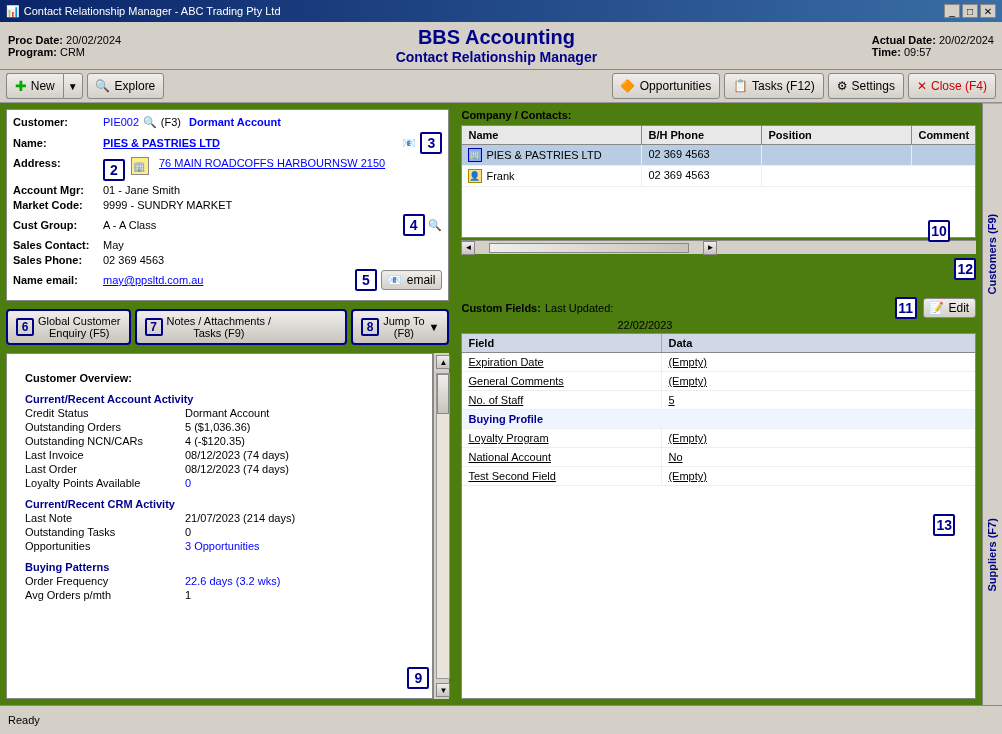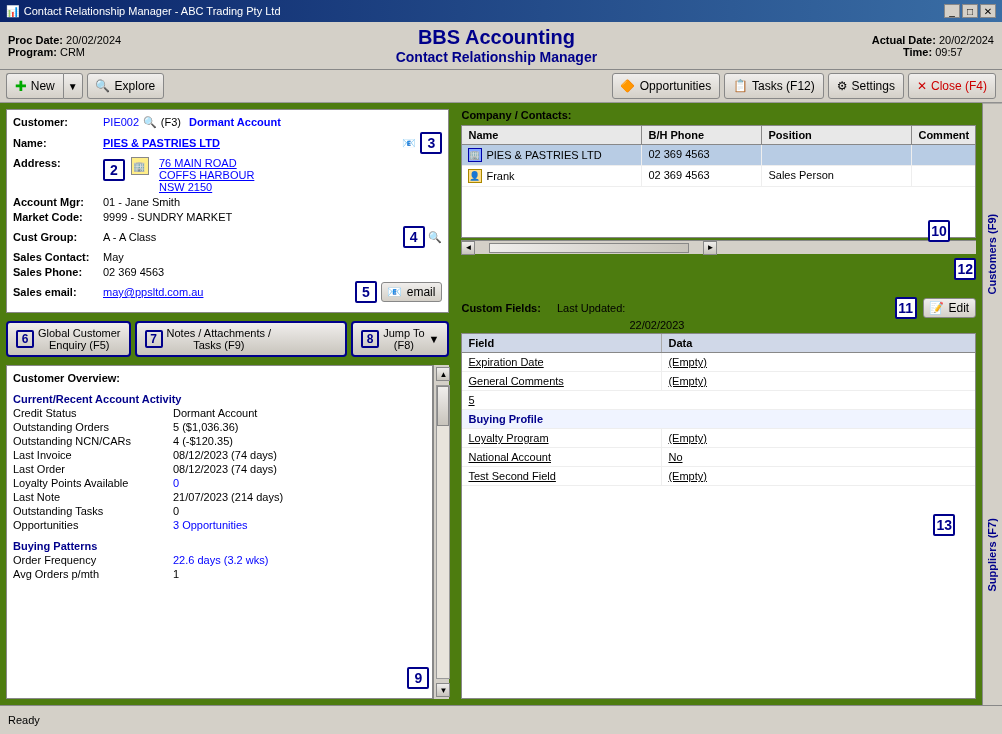--- a/index.html
+++ b/index.html
@@ -32,21 +32,21 @@
       border-bottom: 1px solid #888;
       padding: 4px 8px;
       display: flex;
       justify-content: space-between;
       align-items: center;
     }
     .header-left { font-size: 11px; }
     .header-center { text-align: center; }
     .header-center .app-title { font-size: 20px; font-weight: bold; color: #00008b; }
     .header-center .app-subtitle { font-size: 14px; font-weight: bold; color: #00008b; }
-    .header-right { font-size: 11px; text-align: center; }
+    .header-right { font-size: 11px; text-align: left; }
 
     .toolbar {
       background: #d4d0c8;
       padding: 3px 6px;
       display: flex;
       align-items: center;
       justify-content: space-between;
       border-bottom: 1px solid #999;
     }
     .toolbar-left { display: flex; gap: 4px; }
@@ -102,21 +102,21 @@
       margin-bottom: 3px;
       font-size: 11px;
     }
     .field-label {
       font-weight: bold;
       min-width: 90px;
       color: #000;
     }
     .field-link { color: blue; text-decoration: underline; cursor: pointer; }
     .field-dormant { color: blue; font-weight: bold; }
-    .address-lines { display: flex; flex-direction: column; }
+    .address-lines { display: flex; flex-direction: row; }
 
     .action-buttons {
       display: flex;
       gap: 4px;
       margin: 4px 0;
     }
 
     .nav-btn {
       background: linear-gradient(to bottom, #f0eeec, #c8c4bc);
       border: 2px solid #00008b;
@@ -127,21 +127,21 @@
       text-align: center;
       color: #000;
       font-weight: normal;
     }
 
     .overview-section {
       background: white;
       border: 1px solid #888;
       flex: 1;
       overflow-y: auto;
-      padding: 6px;
+      padding: 18px;
     }
 
     .overview-title { font-weight: bold; font-size: 11px; color: #000; margin-bottom: 4px; }
     .section-header { color: #00008b; font-weight: bold; font-size: 11px; margin: 9px 0 2px 0; }
     .ov-row { display: flex; margin-bottom: 2px; font-size: 11px; }
     .ov-label { min-width: 160px; color: #000; }
     .ov-value { color: #000; }
     .ov-value-link { color: blue; }
 
     .contacts-section {
@@ -413,21 +413,21 @@
           <span class="field-label">Sales Contact:</span>
           <span>May</span>
         </div>
 
         <div class="field-row">
           <span class="field-label">Sales Phone:</span>
           <span>02 369 4563</span>
         </div>
 
         <div class="field-row" style="align-items:center;">
-          <span class="field-label">Sales email:</span>
+          <span class="field-label">Name email:</span>
           <span class="field-link" style="flex:1;">may@ppsltd.com.au</span>
           <div class="number-badge" style="margin-right:4px;">5</div>
           <div class="btn" style="height:20px; padding:1px 6px;">
             <span>📧</span>
             <span>email</span>
           </div>
         </div>
       </div>
 
       <div class="action-buttons">
@@ -469,20 +469,21 @@
             </div>
           <div class="ov-row">
               <span class="ov-label">Last Order</span>
               <span class="ov-value">08/12/2023 (74 days)</span>
             </div>
           <div class="ov-row">
               <span class="ov-label">Loyalty Points Available</span>
               <span class="ov-value-link" style="cursor:pointer;color:blue;">0</span>
             </div>
 
+          <div class="section-header">Current/Recent CRM Activity</div>
           <div class="ov-row">
               <span class="ov-label">Last Note</span>
               <span class="ov-value">21/07/2023 (214 days)</span>
             </div>
           <div class="ov-row">
               <span class="ov-label">Outstanding Tasks</span>
               <span class="ov-value">0</span>
             </div>
           <div class="ov-row">
               <span class="ov-label">Opportunities</span>
@@ -534,21 +535,20 @@
           <div class="contact-cell position"></div>
           <div class="contact-cell comment"></div>
         </div>
 
         <div class="contact-row">
           <div class="contact-cell name">
             <div class="contact-name-icon">👤</div>
             <span>Frank</span>
           </div>
           <div class="contact-cell phone">02 369 4563</div>
-          <div class="contact-cell position">Sales Person</div>
           <div class="contact-cell comment"></div>
         </div>
 
         <div style="height:50px;"></div>
       </div>
 
       <div class="hscroll">
         <div class="hscroll-arrow">◄</div>
         <div class="hscroll-bar"></div>
         <div class="hscroll-arrow">►</div>
@@ -557,21 +557,21 @@
       <div style="display:flex; align-items:center; margin: 4px 0; justify-content:space-between;">
         <div></div>
         <div style="display:flex; gap:8px; align-items:center;">
           <div class="number-badge" style="background:white;">12</div>
         </div>
         <div class="number-badge" style="background:white;position:absolute;right:52px;top:220px;">10</div>
       </div>
 
       <div style="display:flex; align-items:center; margin-bottom:2px;">
         <span style="font-weight:bold; font-size:11px;">Custom Fields:</span>
-        <span style="font-size:11px; margin-left:16px;">Last Updated:</span>
+        <span style="font-size:11px; margin-left:4px;">Last Updated:</span>
         <span style="font-size:11px; margin-left:4px;margin-top:35px;">22/02/2023</span>
         <span style="flex:1;"></span>
         <div class="number-badge" style="background:white; margin-right:6px;">11</div>
         <div class="btn" style="height:20px; padding:1px 6px;">
           <span>📝</span>
           <span>Edit</span>
         </div>
       </div>
 
       <div class="custom-fields-section" style="flex:1;">
@@ -582,20 +582,21 @@
 
         <div class="cf-row">
           <div class="cf-cell-field">Expiration Date</div>
           <div class="cf-cell-data">(Empty)</div>
         </div>
         <div class="cf-row">
           <div class="cf-cell-field">General Comments</div>
           <div class="cf-cell-data">(Empty)</div>
         </div>
         <div class="cf-row">
+          <div class="cf-cell-field">No. of Staff</div>
           <div class="cf-cell-data">5</div>
         </div>
 
         <div class="cf-section-label">Buying Profile</div>
         <div class="cf-row">
           <div class="cf-cell-field">Loyalty Program</div>
           <div class="cf-cell-data">(Empty)</div>
         </div>
         <div class="cf-row">
           <div class="cf-cell-field">National Account</div>

